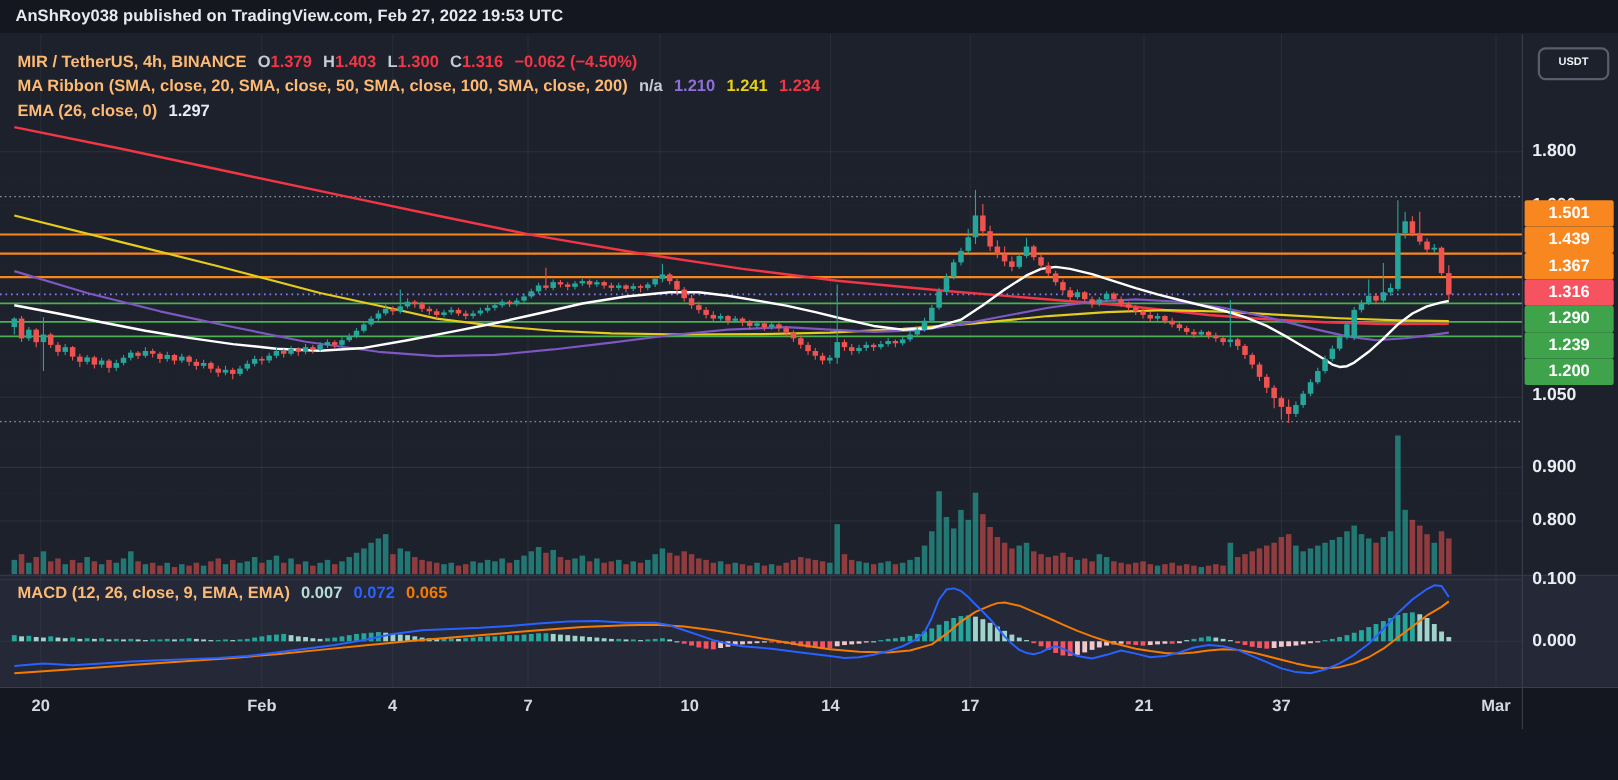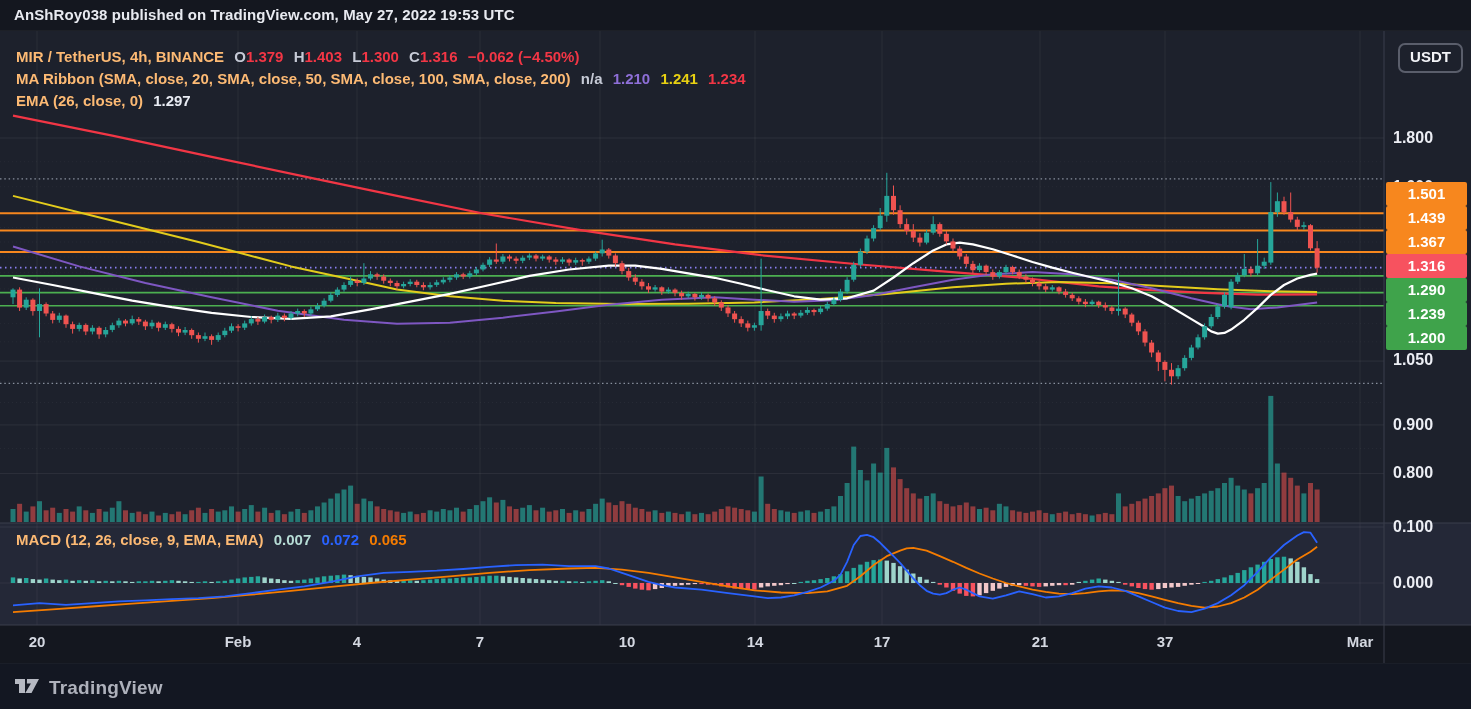--- a/index.html
+++ b/index.html
@@ -16,21 +16,21 @@
   .v-red{color:#f23645;font-weight:600;}
   .v-white{color:#e9ecf4;font-weight:600;}
   .v-gray{color:#c6cad6;font-weight:600;}
   .v-purple{color:#8e6fd8;font-weight:700;}
   .v-yellow{color:#e8d012;font-weight:700;}
   .price-axis{position:absolute;left:1385px;top:30px;width:86px;height:595px;z-index:6;}
   .tick{position:absolute;left:8px;width:70px;text-align:left;font-size:16px;font-weight:700;color:#eceef4;z-index:1;}
   .badge{position:absolute;left:1px;width:81px;height:24px;border-radius:2px;text-align:center;
     font-size:15px;font-weight:700;color:#fff;line-height:24px;z-index:2;}
   .usdt{position:absolute;left:1398px;top:43px;width:61px;height:26px;border:2px solid #5a5e6b;border-radius:7px;
-    color:#f2f3f7;font-size:15px;font-weight:700;text-align:center;line-height:24px;z-index:7;background:transparent;}
+    color:#f2f3f7;font-size:10px;font-weight:700;text-align:center;line-height:24px;z-index:7;background:transparent;}
   .time-axis{position:absolute;left:0;top:625px;width:1471px;height:38px;z-index:6;}
   .tlabel{position:absolute;top:8px;transform:translateX(-50%);font-size:15px;font-weight:600;color:#d4d8e1;}
   .footer{position:absolute;left:0;top:663px;width:1471px;height:46px;background:#131722;z-index:6;
     border-top:1px solid rgba(255,255,255,0.03);}
   .brand{position:absolute;left:14px;top:10px;display:flex;align-items:center;cursor:pointer;}
   .brand .word{margin-left:9px;font-size:19px;font-weight:600;color:#aeb1bb;letter-spacing:.2px;}
 </style>
 </head>
 <body>
 
@@ -907,21 +907,21 @@
         <polyline points="13.0,612.1 52.7,609.3 92.4,606.5 132.2,603.7 171.9,600.9 211.6,598.1 251.3,594.7 291.0,590.8 330.8,586.9 370.5,583.0 410.2,579.6 449.9,576.3 489.6,572.9 529.4,570.1 569.1,568.5 595.6,567.9 622.0,569.6 648.5,572.9 675.0,577.4 701.5,581.9 728.0,586.4 754.4,590.3 780.9,592.5 807.4,593.1 827.3,591.4 847.1,585.8 860.4,576.3 873.6,565.1 886.8,556.2 900.1,550.6 906.7,548.3 913.3,547.8 926.6,550.6 939.8,556.2 953.0,561.8 966.3,567.9 979.5,573.5 992.8,578.5 1006.0,583.0 1019.2,586.4 1032.5,589.7 1045.7,591.9 1059.0,593.6 1072.2,594.2 1085.4,593.1 1098.7,591.4 1111.9,590.3 1125.2,590.8 1138.4,593.1 1151.6,596.4 1164.9,599.8 1178.1,603.1 1191.4,605.9 1204.6,607.6 1217.8,606.5 1231.1,603.1 1244.3,597.5 1257.6,589.7 1270.8,579.6 1284.0,569.6 1297.3,559.5 1310.5,551.7 1317.1,546.7" fill="none" stroke="#f57c00" stroke-width="1.8" stroke-linejoin="round"></polyline>
         <polyline points="13.0,605.4 39.5,603.1 66.0,604.8 92.4,603.1 118.9,601.4 145.4,600.3 171.9,599.2 198.4,598.1 224.8,596.4 251.3,593.1 277.8,589.7 304.3,586.4 330.8,581.9 357.2,576.3 383.7,572.9 410.2,571.8 436.7,570.7 463.2,569.0 489.6,566.8 516.1,565.1 542.6,564.6 569.1,566.2 595.6,566.2 608.8,568.5 622.0,572.9 635.3,577.4 648.5,581.9 661.8,585.2 675.0,587.5 701.5,589.7 728.0,593.1 754.4,596.4 767.7,598.1 780.9,597.5 794.2,595.3 807.4,591.9 820.6,587.5 833.9,580.8 840.5,574.6 847.1,561.8 853.7,545.0 860.4,536.0 867.0,534.9 873.6,537.2 880.2,542.8 886.8,549.5 893.5,556.2 900.1,562.9 906.7,570.7 913.3,578.5 919.9,585.2 926.6,590.8 933.2,593.6 939.8,594.7 946.4,593.1 953.0,589.7 959.7,587.5 966.3,589.7 972.9,593.1 979.5,596.4 992.8,598.7 1006.0,595.3 1019.2,591.4 1032.5,594.2 1045.7,597.5 1059.0,596.4 1072.2,593.1 1085.4,588.6 1098.7,586.4 1111.9,587.5 1125.2,590.8 1138.4,596.4 1151.6,602.0 1164.9,607.6 1178.1,611.0 1191.4,612.1 1204.6,608.7 1217.8,603.1 1231.1,595.3 1244.3,585.2 1257.6,571.8 1270.8,557.3 1284.0,545.0 1297.3,535.5 1303.9,532.1 1310.5,532.7 1317.1,542.8" fill="none" stroke="#2962ff" stroke-width="1.8" stroke-linejoin="round"></polyline>
       </g>
       <line x1="0" y1="30" x2="1471" y2="30" stroke="rgba(255,255,255,0.05)"></line>
       <line x1="0" y1="523" x2="1471" y2="523" stroke="#3a3f4d"></line>
       <line x1="0" y1="625" x2="1471" y2="625" stroke="#3a3f4d"></line>
       <line x1="1384" y1="30" x2="1384" y2="663" stroke="#3a3f4d"></line>
     </svg>
 
   <div class="topbar">
-    <span>AnShRoy038 published on TradingView.com, May 27, 2022 19:53 UTC</span>
+    <span>AnShRoy038 published on TradingView.com, Feb 27, 2022 19:53 UTC</span>
   </div>
 
   <div class="legend">
     <div class="row">
       <span class="lbl">MIR / TetherUS, 4h, BINANCE</span><span class="sep"></span>
       <span class="v-gray">O</span><span class="v-red">1.379</span><span class="sep"></span>
       <span class="v-gray">H</span><span class="v-red">1.403</span><span class="sep"></span>
       <span class="v-gray">L</span><span class="v-red">1.300</span><span class="sep"></span>
       <span class="v-gray">C</span><span class="v-red">1.316</span><span class="sep"></span>
       <span class="v-red">−0.062 (−4.50%)</span>
@@ -973,27 +973,14 @@
       <div class="tlabel" style="left: 357px;">4</div>
       <div class="tlabel" style="left: 480px;">7</div>
       <div class="tlabel" style="left: 600px; margin-left: 27px;">10</div>
       <div class="tlabel" style="left: 755px;">14</div>
       <div class="tlabel" style="left: 882px;">17</div>
       <div class="tlabel" style="left: 1040px;">21</div>
       <div class="tlabel" style="left: 1165px;">37</div>
       <div class="tlabel" style="left: 1360px;">Mar</div>
     </div>
 
-  <div class="footer">
-    <div class="brand">
-      <span>
-        <svg width="26" height="24" viewBox="0 0 26 24">
-          <g fill="#b6b9c2">
-            <path d="M1 5 h10 v14 h-6 v-9 h-4 z"></path>
-            <path d="M13 5 h12 l-7.5 14 h-6.2 l5.6 -9.6 h-4 z"></path>
-          </g>
-        </svg>
-      </span>
-      <span class="word">TradingView</span>
-    </div>
-  </div>
 
 </div>
 
 </body></html>

